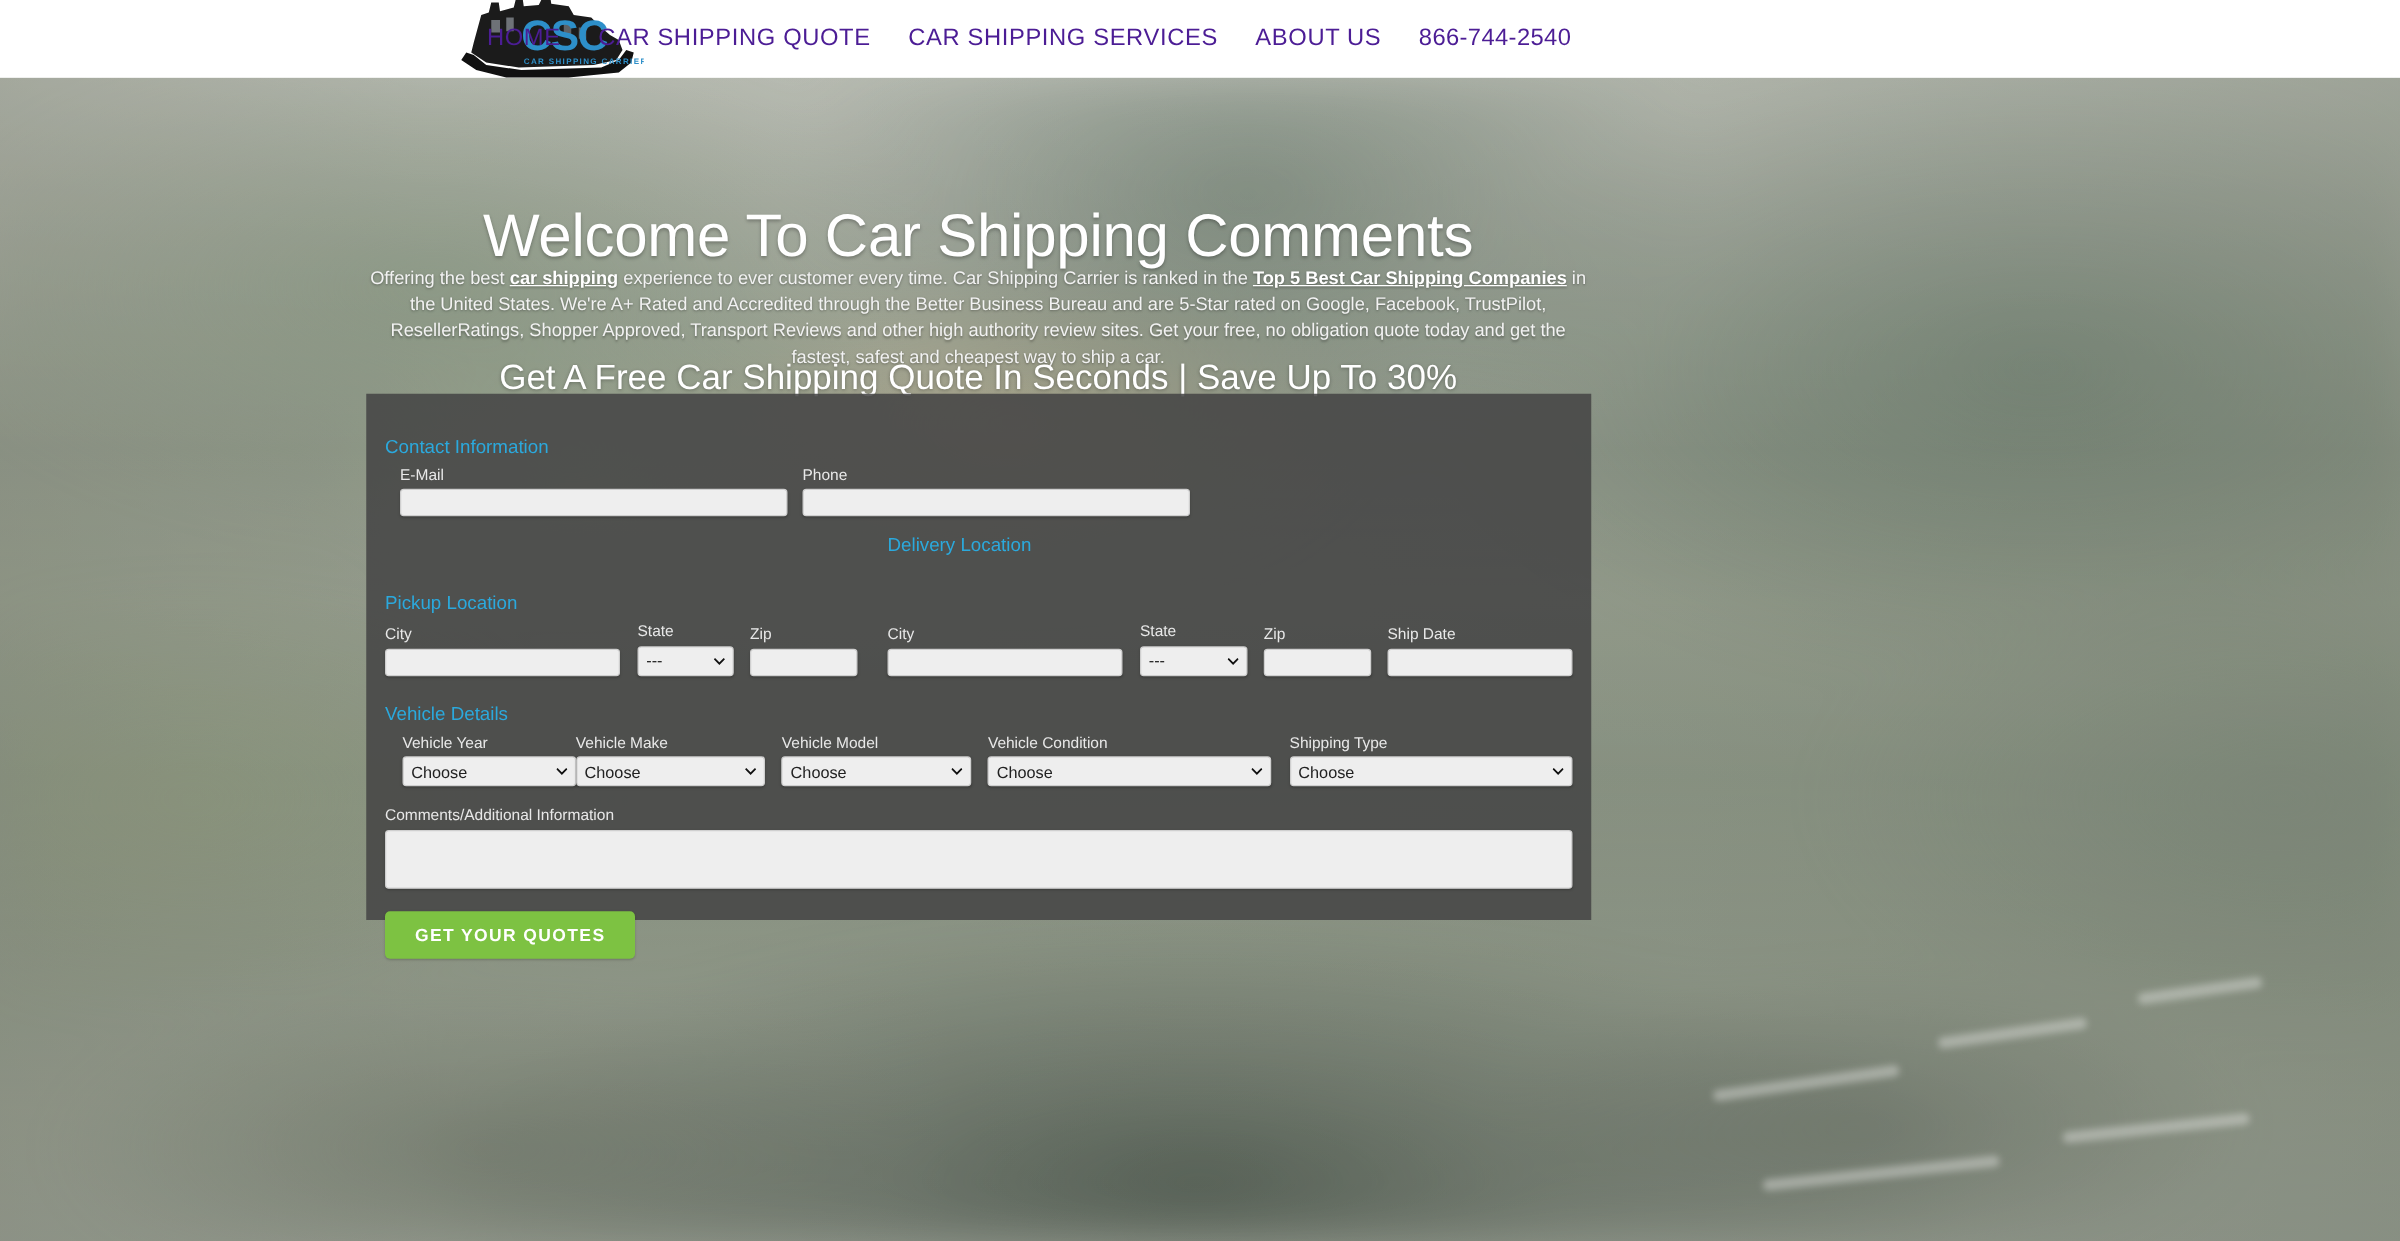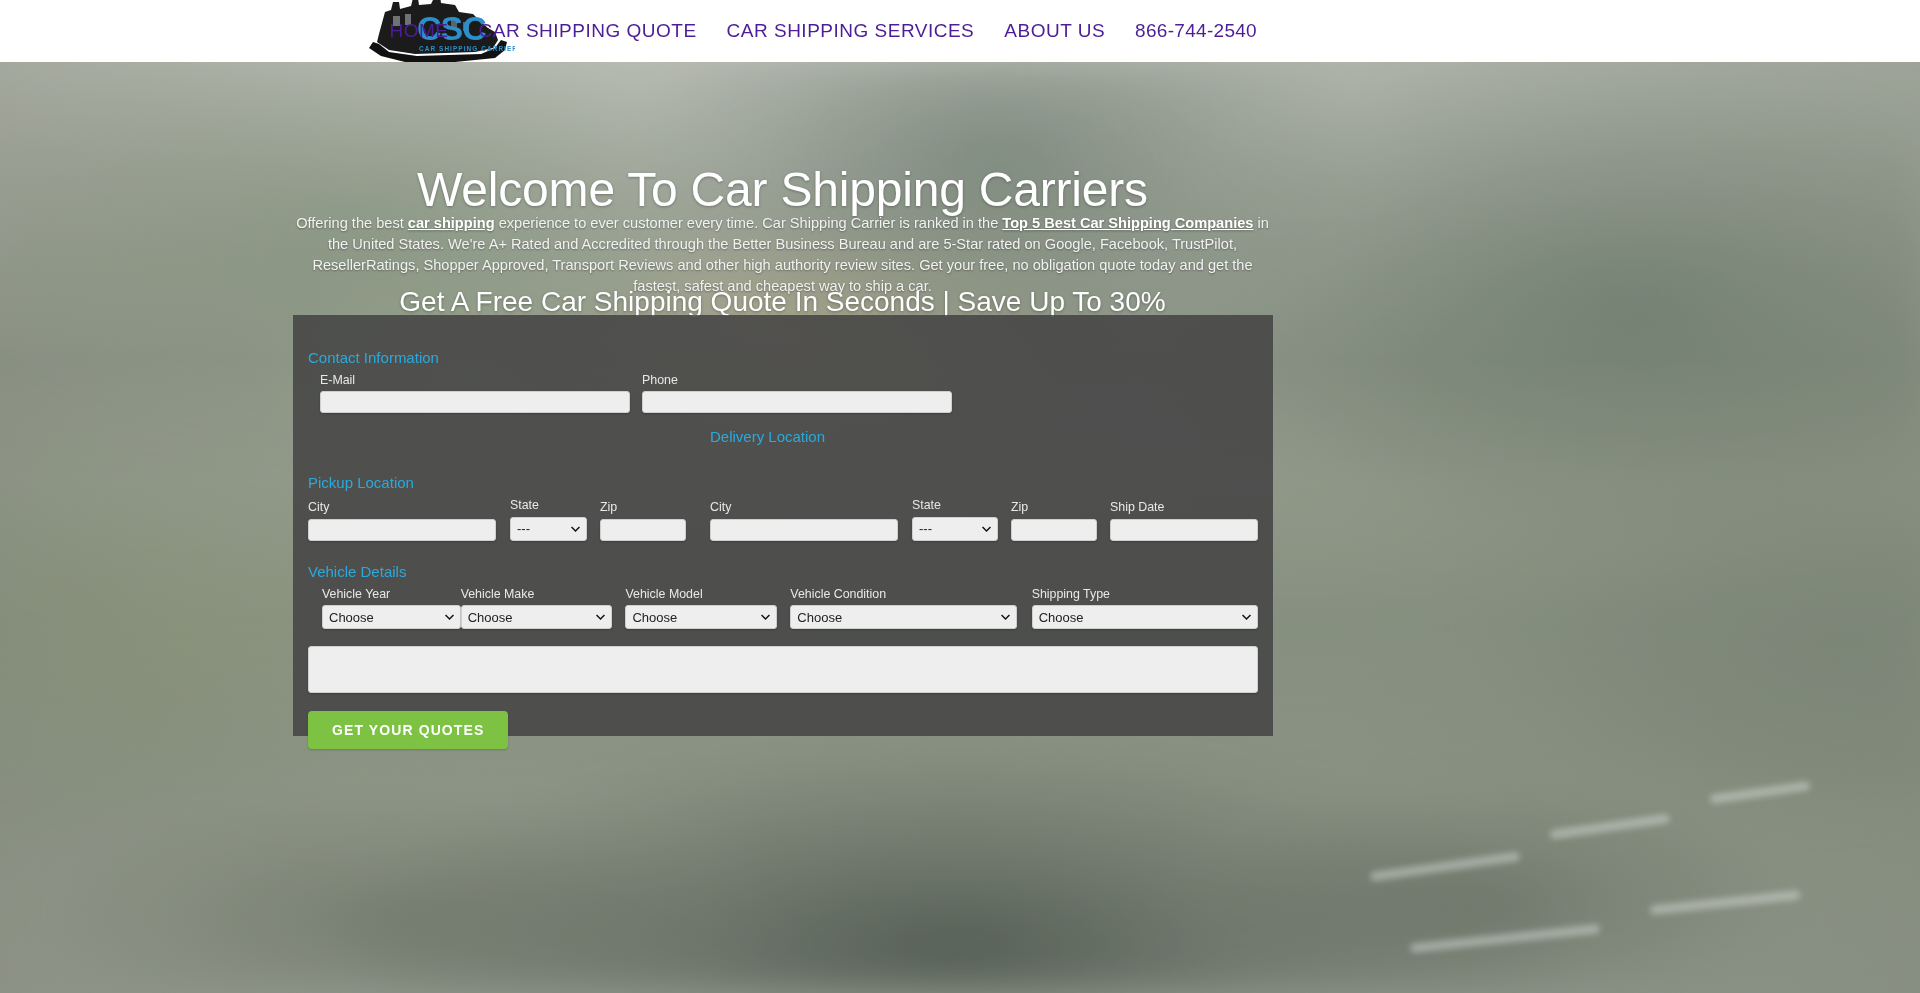--- a/index.html
+++ b/index.html
@@ -201,21 +201,21 @@
     <i style="left:20px;  top:160px; width:150px; transform:rotate(-8deg);"></i>
     <i style="left:200px; top:120px; width:120px; transform:rotate(-8deg);"></i>
     <i style="left:360px; top:86px;  width:100px; transform:rotate(-8deg);"></i>
     <i style="left:60px;  top:232px; width:190px; transform:rotate(-6deg);"></i>
     <i style="left:300px; top:196px; width:150px; transform:rotate(-6deg);"></i>
   </div>
   <div class="hero-overlay"></div>
 
   <div class="hero-content">
 
-    <h1 class="hero-title">Welcome To Car Shipping Carriers</h1>
+    <h1 class="hero-title">Welcome To Car Shipping Comments</h1>
 
     <p class="hero-para"><span>Offering the best </span><b>car shipping</b><span> experience to ever customer every time.  Car Shipping Carrier is ranked in the </span><b>Top 5 Best Car Shipping Companies</b><span> in the United States.  We're A+ Rated and Accredited through the Better Business Bureau and are 5-Star rated on Google, Facebook, TrustPilot, ResellerRatings, Shopper Approved, Transport Reviews and other high authority review sites.  Get your free, no obligation quote today and get the fastest, safest and cheapest way to ship a car.</span></p>
 
     <h2 class="hero-sub">Get A Free Car Shipping Quote In Seconds | Save Up To 30%</h2>
 
     <div class="form-panel">
 
       
       <div class="legend">Contact Information</div>
       <div class="row">
@@ -336,20 +336,21 @@
             </select>
             <svg class="sel-arrow" viewBox="0 0 10 6">
               <path d="M0.6 0.6 L5 5 L9.4 0.6" stroke="#111" stroke-width="1.6" fill="none"></path>
             </svg>
           </div>
         </div>
       </div>
 
       
       <div style="margin-top:17px;">
+        <label class="fld-label">Comments/Additional Information</label>
         <textarea class="txa" style=""></textarea>
       </div>
 
       <button class="btn-quote">Get Your Quotes</button>
 
     </div>
   </div>
 </div>
 
 </body></html>

